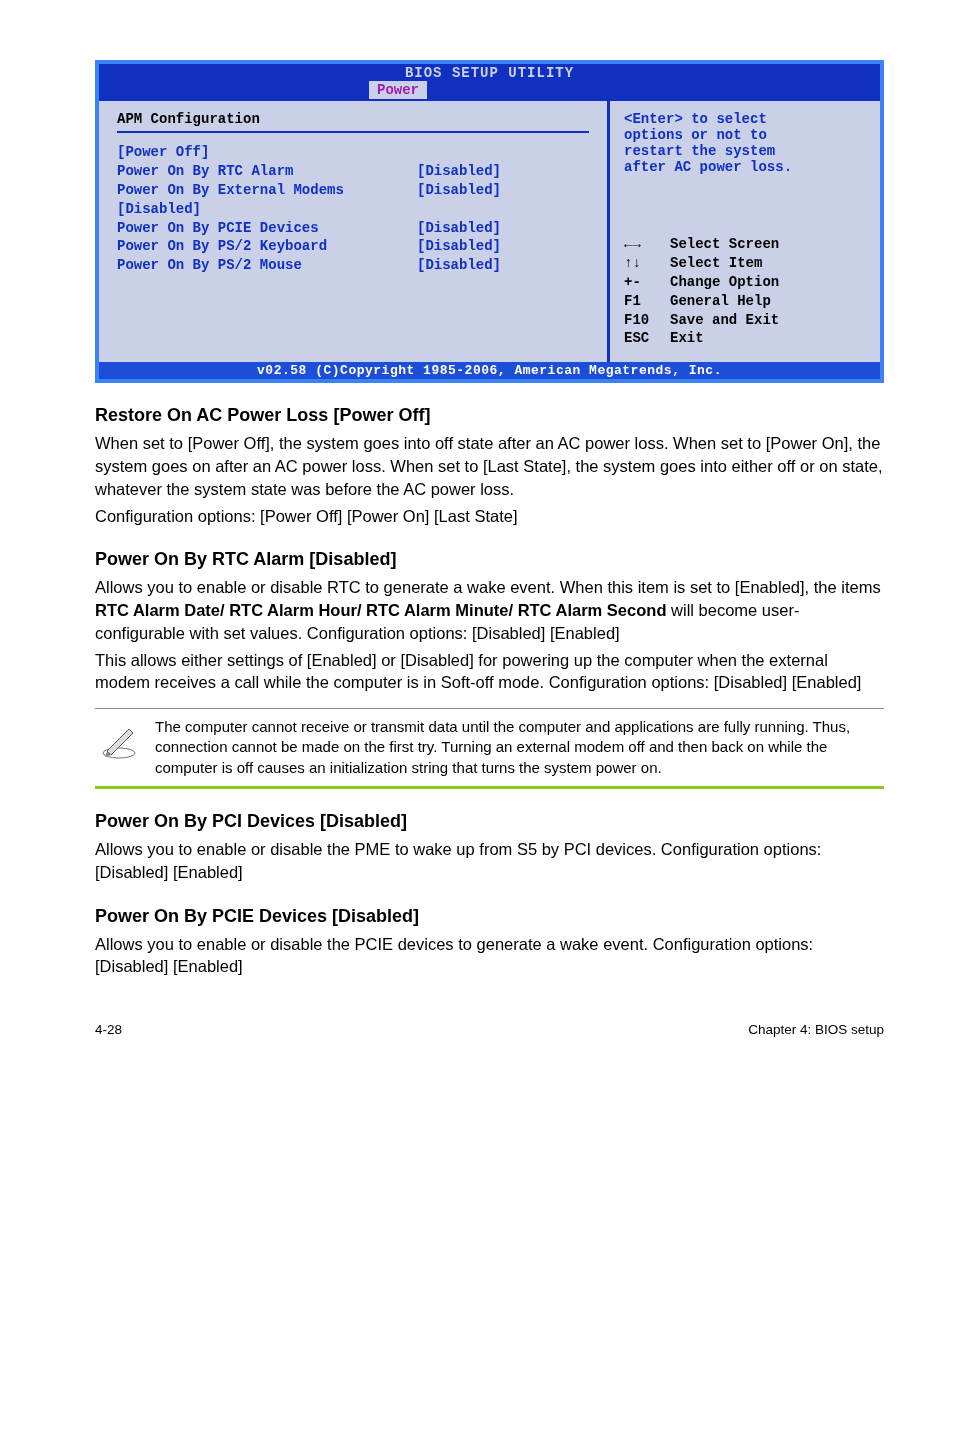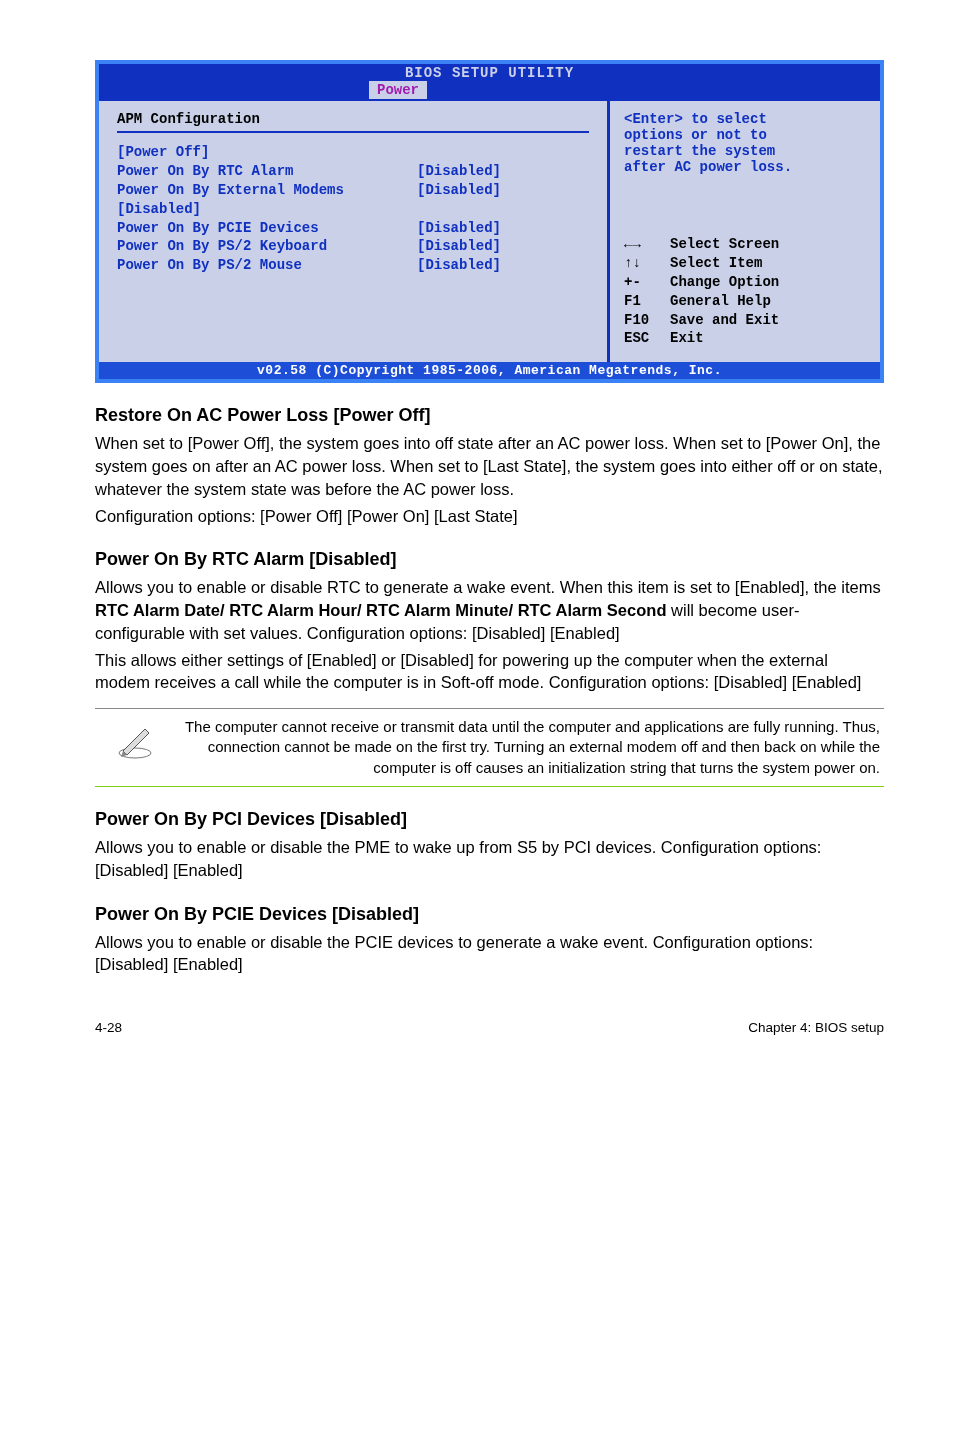--- a/index.html
+++ b/index.html
@@ -98,26 +98,25 @@
     margin: 22px 0 6px 0;
   }
   p.body {
     font-size: 16.5px;
     line-height: 1.38;
     margin: 0 0 4px 0;
   }
 
   .note-box {
     border-top: 1px solid #888;
-    border-bottom: 1px solid #84cc16;
+    border-bottom: 3px solid #84cc16;
     margin: 14px 0 14px 0;
     display:flex;
     align-items:flex-start;
     padding: 8px 4px;
-    text-align: right;
   }
   .note-icon {
     width: 56px;
     flex: 0 0 56px;
     padding-top: 4px;
   }
   .note-text {
     font-size: 15px;
     line-height: 1.35;
   }

